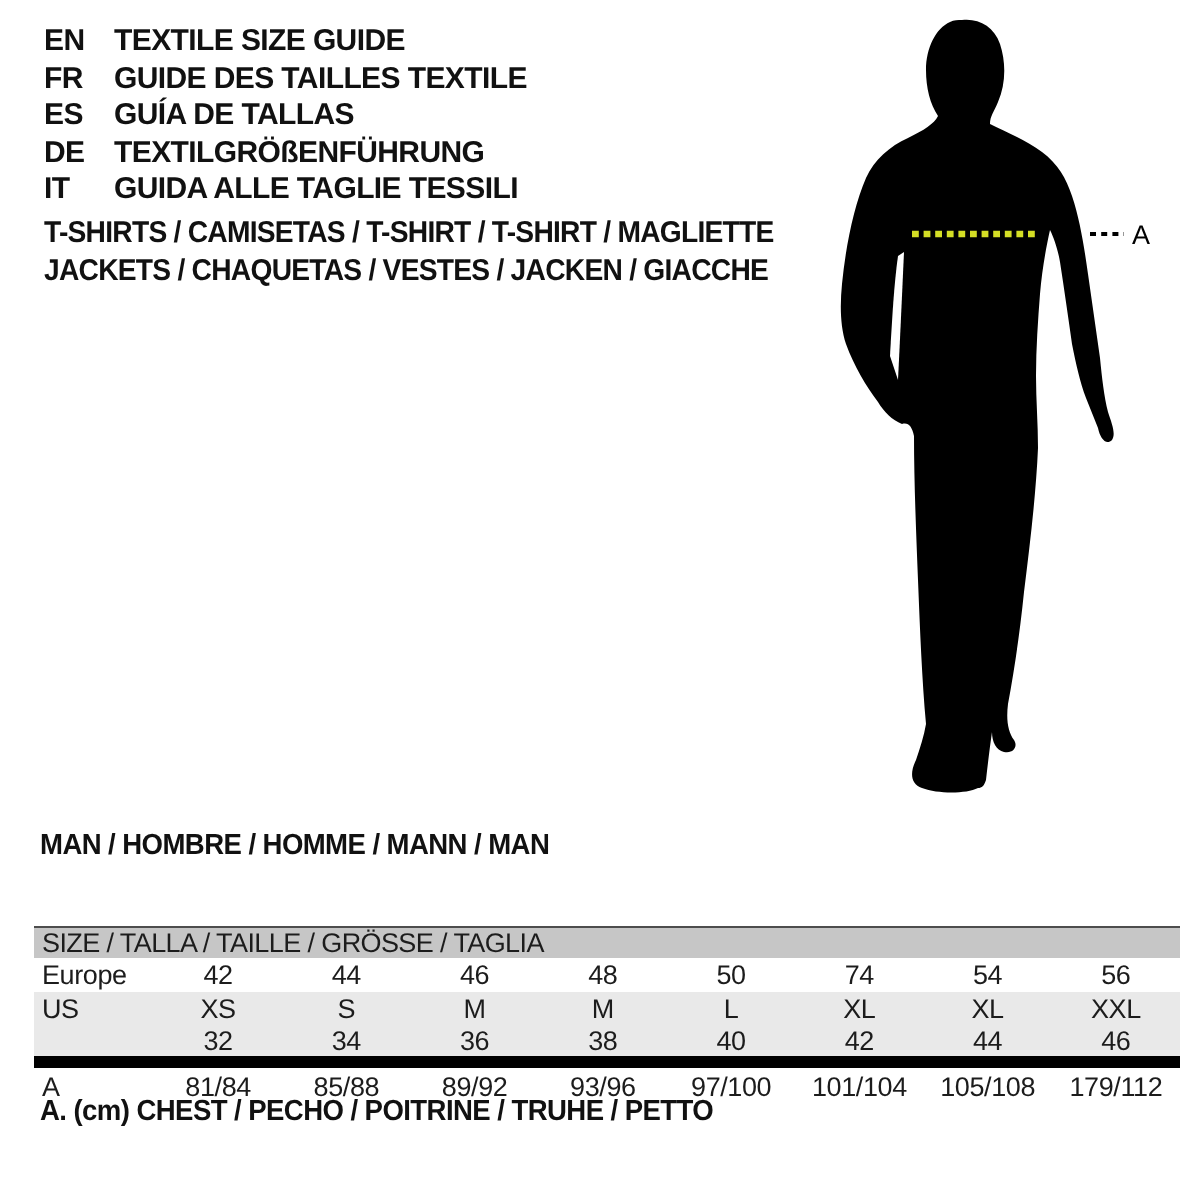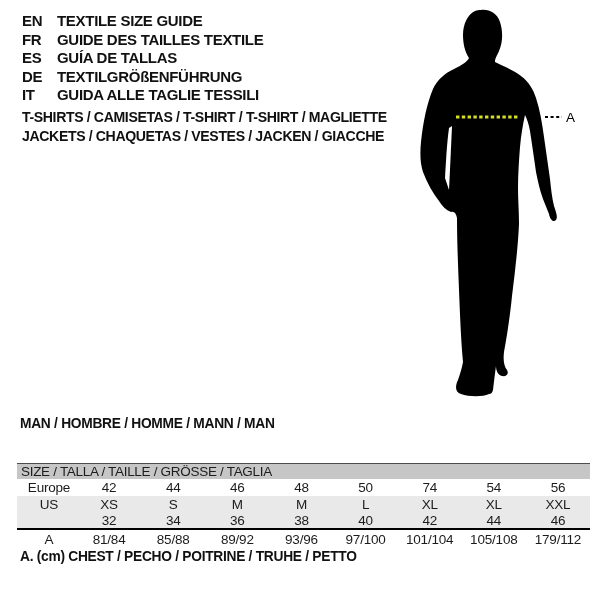--- a/index.html
+++ b/index.html
@@ -18,23 +18,23 @@
   
   .figure{position:absolute;left:405px;top:0px;width:195px;height:410px;}
   
   .section-title{position:absolute;left:20px;top:415px;font-size:14.5px;font-weight:bold;letter-spacing:-0.3px;white-space:nowrap;transform:scaleX(0.95);transform-origin:0 50%;}
   
   .size-table{position:absolute;left:17px;top:447px;width:573px;border-top:1px solid #4d4d4d;margin-top:16px;}
   .thead{height:15px;line-height:15px;background:#c6c6c6;font-size:13.5px;letter-spacing:-0.3px;color:#1c1c1c;padding-left:4px;white-space:nowrap;}
   .trow{display:flex;align-items:center;font-size:13.5px;letter-spacing:-0.2px;color:#1c1c1c;}
   .trow.r0{height:17px;}
   .trow.r1{height:16px;background:#e9e9e9;}
-  .trow.r2{height:16px;background:#e9e9e9;border-bottom:2px solid #000000;}
+  .trow.r2{height:16px;background:#e9e9e9;border-bottom:6px solid #000000;}
   .trow.r3{height:18px;}
-  .rlabel{flex:0 0 56px;padding-left:4px;text-align:center;}
+  .rlabel{flex:0 0 56px;padding-left:4px;}
   .cell{flex:1 1 0;text-align:center;}
   
   .footnote{position:absolute;left:20px;top:548px;font-size:14.5px;font-weight:bold;letter-spacing:-0.3px;white-space:nowrap;transform:scaleX(0.95);transform-origin:0 50%;}
 </style>
 </head>
 <body>
 
 <div class="canvas">
 
   <div class="lang-list" id="lang-list">

